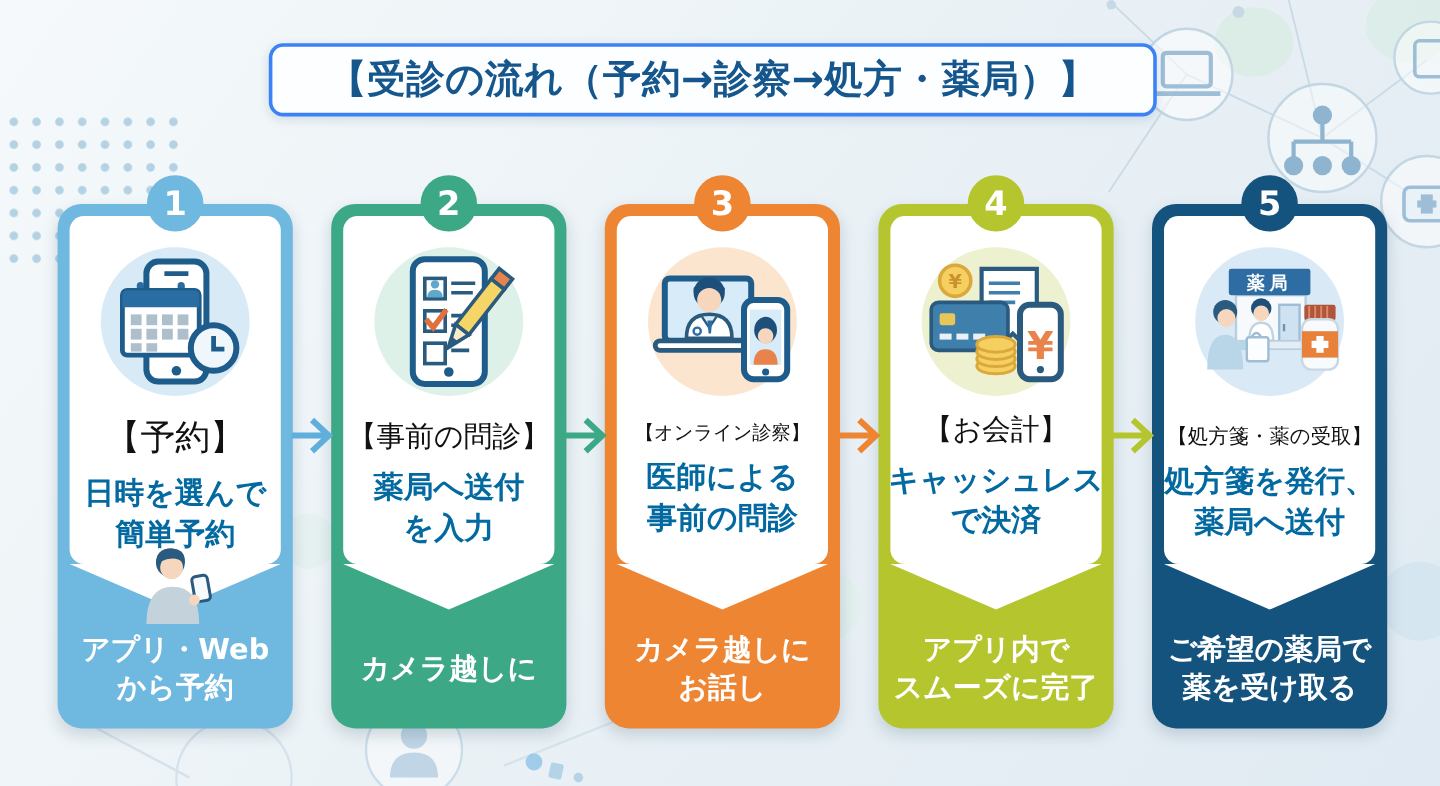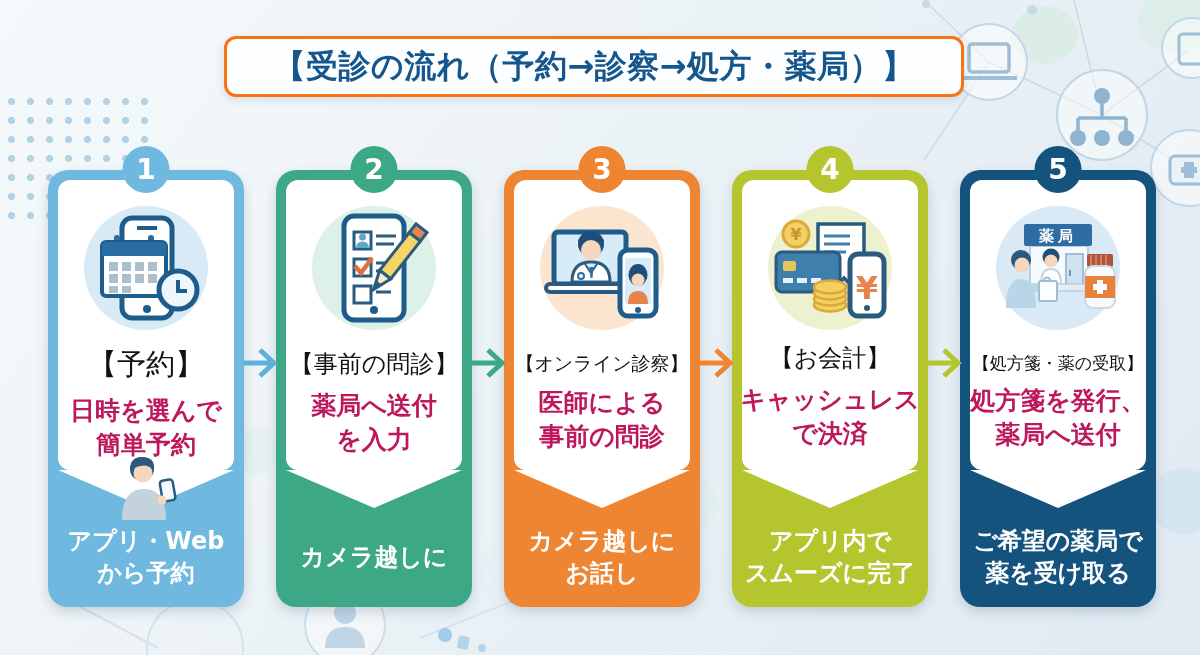--- a/index.html
+++ b/index.html
@@ -18,21 +18,21 @@
   .b1{left:1012px;top:6px;width:66px;height:58px;background:#D9ECE4;opacity:.85;}
   .b2{left:1138px;top:-10px;width:74px;height:62px;background:#D9ECE4;opacity:.7;}
   .b3{left:660px;top:476px;width:58px;height:58px;background:#DCEEE7;opacity:.55;}
   .b4{left:1150px;top:468px;width:66px;height:66px;background:#CFE3F0;opacity:.6;}
   .b5{left:234px;top:428px;width:46px;height:46px;background:#DCEEE7;opacity:.45;}
   .bg-tr{position:absolute;right:0;top:0;width:336px;height:216px;}
   .bg-bottom{position:absolute;left:0;top:540px;width:1200px;height:115px;}
   
   .title-box{
     position:absolute;left:224px;top:36px;width:740px;height:61px;box-sizing:border-box;
-    background:#FCFEFF;border:3px solid #f97316;border-radius:12px;
+    background:#FCFEFF;border:3px solid #3b82f6;border-radius:12px;
     box-shadow:0 3px 9px rgba(30,80,120,.14);
     display:flex;align-items:center;justify-content:center;
   }
   .title-text{font-size:32px;font-weight:800;color:#15568C;white-space:nowrap;letter-spacing:.5px;}
   
   .cards{position:absolute;left:0;top:170px;width:1200px;height:437px;}
   .card{
     position:absolute;top:0;width:196px;height:437px;border-radius:20px;
     box-shadow:0 5px 12px rgba(30,60,90,.18);
   }
@@ -53,24 +53,24 @@
     display:flex;flex-direction:column;align-items:center;z-index:1;
   }
   .chevron{
     position:absolute;top:300px;left:10px;width:0;height:0;z-index:1;
     border-left:88px solid transparent;border-right:88px solid transparent;border-top:38px solid #fff;
   }
   .icon-wrap{margin-top:24px;width:128px;height:128px;}
   .heading{margin-top:13px;font-weight:400;color:#111;white-space:nowrap;}
   .c1 .heading{font-size:29px;}
   .c2 .heading{font-size:24px;margin-top:16px;}
-  .c3 .heading{font-size:19px;margin-top:19px;}
+  .c3 .heading{font-size:16px;margin-top:19px;}
   .c4 .heading{font-size:24px;margin-top:10px;}
   .c5 .heading{font-size:17px;margin-top:20px;}
-  .body-text{margin-top:9px;text-align:center;font-size:25px;font-weight:700;color:#be185d;line-height:1.36;white-space:nowrap;}
+  .body-text{margin-top:9px;text-align:center;font-size:25px;font-weight:700;color:#0369a1;line-height:1.36;white-space:nowrap;}
   .footer{
     position:absolute;left:0;top:338px;width:100%;height:99px;z-index:2;
     display:flex;flex-direction:column;align-items:center;justify-content:center;
     color:#fff;font-size:24px;font-weight:800;line-height:1.32;text-align:center;white-space:nowrap;
   }
   .person-illust{position:absolute;top:284px;left:50%;transform:translateX(-50%);z-index:2;}
   .arrow{position:absolute;top:173px;width:40px;height:40px;}
   .a1{left:240px;color:#5FAEDB;}
   .a2{left:468px;color:#3DA886;}
   .a3{left:696px;color:#EE8532;}

